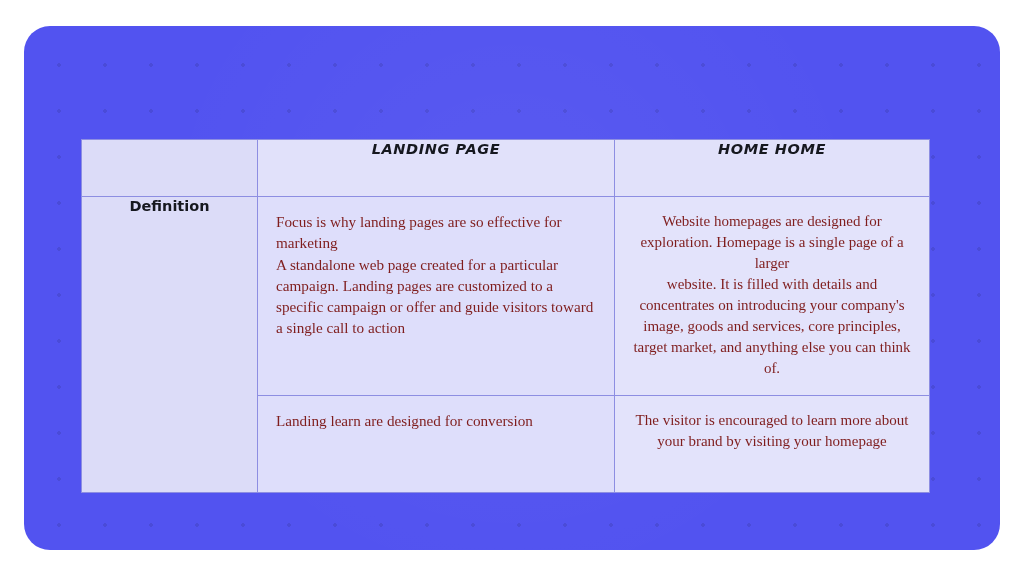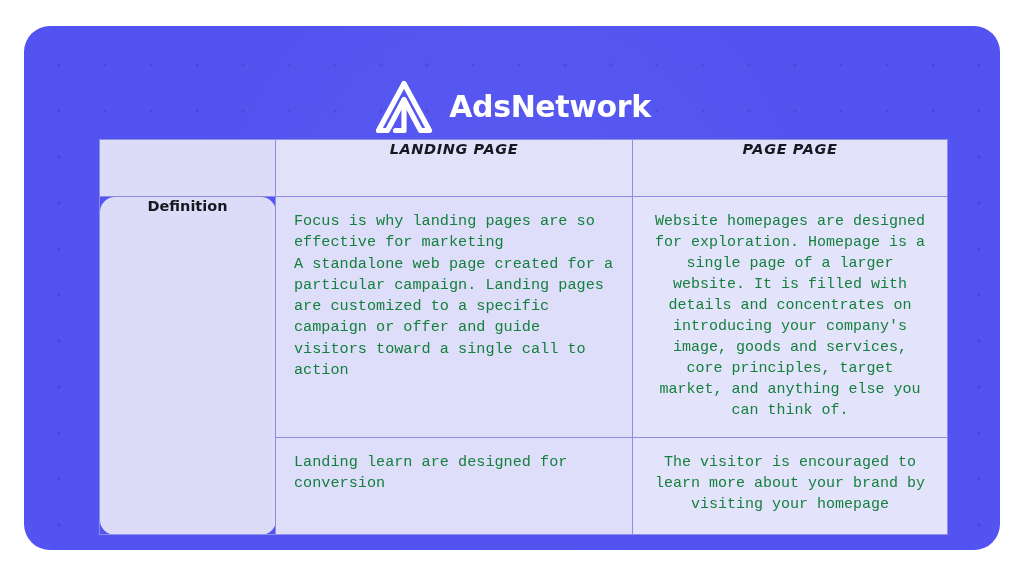--- a/index.html
+++ b/index.html
@@ -61,21 +61,21 @@
     font-weight: 700;
     letter-spacing: -0.4px;
     color: #ffffff;
     line-height: 1;
     white-space: nowrap;
   }
 
   
   .table-wrap {
     position: absolute;
-    left: 75px;
+    left: 57px;
     top: 113px;
     width: 740px;
   }
   table.cmp {
     width: 848px;
     border-collapse: collapse;
     table-layout: fixed;
   }
   table.cmp col.c1 { width: 176px; }
   table.cmp col.c2 { width: 357px; }
@@ -109,83 +109,73 @@
     font-style: italic;
     letter-spacing: 0.6px;
     color: #16181f;
   }
 
   
   .lbl-cell {
     background: #dcdcf8;
     text-align: center;
     vertical-align: middle;
-    border-radius: 15px;
   }
   .lbl-cell .lbl-txt {
     font-family: "DejaVu Sans", sans-serif;
     font-size: 14.5px;
     font-weight: 700;
     color: #16181f;
   }
 
   
   .body-mid {
     background: #dedefb;
   }
   .body-right {
     background: #e3e3fb;
     text-align: center;
   }
   .body-txt {
-    font-family: Liberation Mono, monospace;
+    font-family: Liberation Serif, serif;
     font-size: 15.2px;
     font-weight: 400;
     line-height: 1.40;
-    color: #15803d;
+    color: #7f1d1d;
     white-space: pre-line;
   }
   .body-right .body-txt { font-size: 15.0px; }
 
   .row-tall-mid { height: 172px; }
   .row-tall-right { height: 172px; }
   .row-short { height: 96px; }
 </style>
 </head>
 <body>
 
 <div id="stage">
 
   <div class="card">
 
-    <div class="brand">
-      <svg class="brand-mark" viewBox="0 0 62 58" aria-hidden="true">
-        <g fill="none" stroke="#ffffff" stroke-width="5.2" stroke-linejoin="round" stroke-linecap="round">
-          <path d="M31 5.5 L56.5 52.5 L47.5 52.5 L31 21.5 L14.5 52.5 L5.5 52.5 Z"></path>
-          <path d="M31 27 L31 52.5 L22.5 52.5"></path>
-        </g>
-      </svg>
-      <div class="brand-name">AdsNetwork</div>
-    </div>
 
     <div class="table-wrap">
       <table class="cmp">
         <colgroup>
           <col class="c1">
             <col class="c2">
             <col class="c3">
         </colgroup>
         <tbody>
           <tr>
             <td class="hdr-blank"></td>
             <td class="hdr">
               <span class="hdr-txt">LANDING PAGE</span>
             </td>
             <td class="hdr">
-              <span class="hdr-txt">PAGE PAGE</span>
+              <span class="hdr-txt">HOME HOME</span>
             </td>
           </tr>
 
           <tr>
             <td class="lbl-cell" rowspan="2">
               <span class="lbl-txt">Definition</span>
             </td>
             <td class="body-mid row-tall-mid">
               <div class="cell-pad">
                 <div class="body-txt">Focus is why landing pages are so effective for marketing

